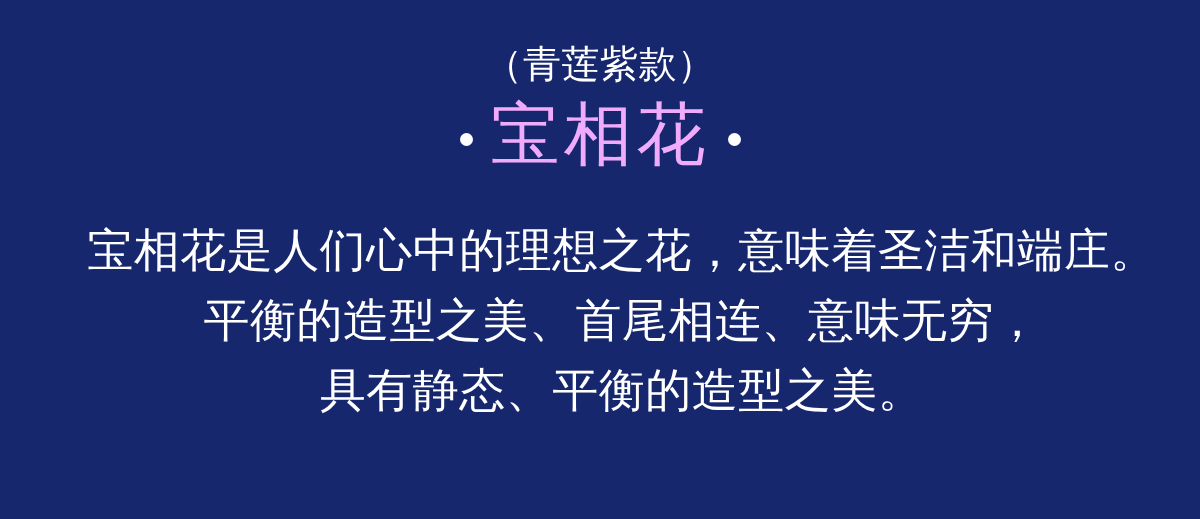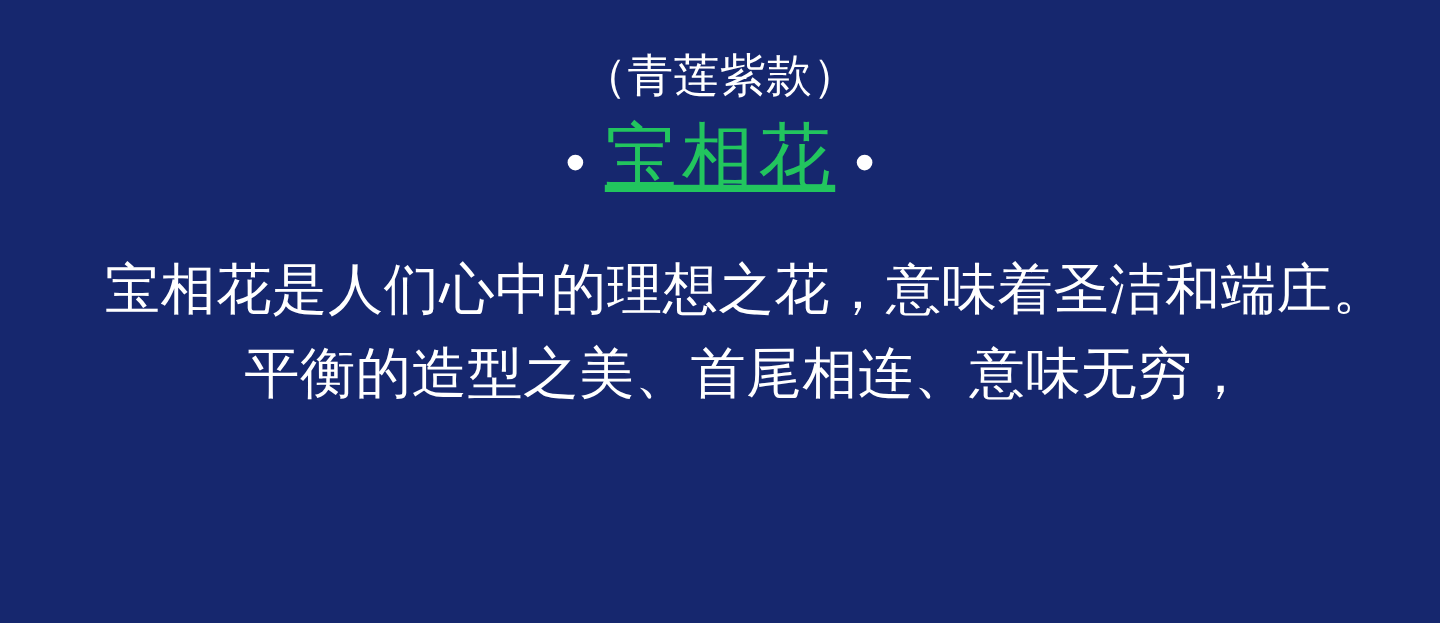--- a/index.html
+++ b/index.html
@@ -57,27 +57,26 @@
     width: 13px;
     height: 13px;
     border-radius: 50%;
     background: #ffffff;
     flex: 0 0 auto;
     position: relative;
     top: 4px;
   }
 
   .title-text {
-    color: #22c55e;
-    font-size: 60px;
+    color: #f0abfc;
+    font-size: 69px;
     line-height: 1.0;
     font-weight: 400;
     letter-spacing: 4px;
     white-space: nowrap;
-    text-decoration: underline;
   }
 
   
   .body-block {
     margin-top: 46px;
     width: 100%;
     display: flex;
     flex-direction: column;
     align-items: center;
     padding-left: 44px;
@@ -106,15 +105,16 @@
       <span class="title-dot"></span>
       <span class="title-text">宝相花</span>
       <span class="title-dot"></span>
     </div>
 
   </div>
 
   <div class="body-block">
     <div class="body-line">宝相花是人们心中的理想之花，意味着圣洁和端庄。</div>
     <div class="body-line">平衡的造型之美、首尾相连、意味无穷，</div>
+    <div class="body-line">具有静态、平衡的造型之美。</div>
   </div>
 
 </div>
 
 </body></html>

